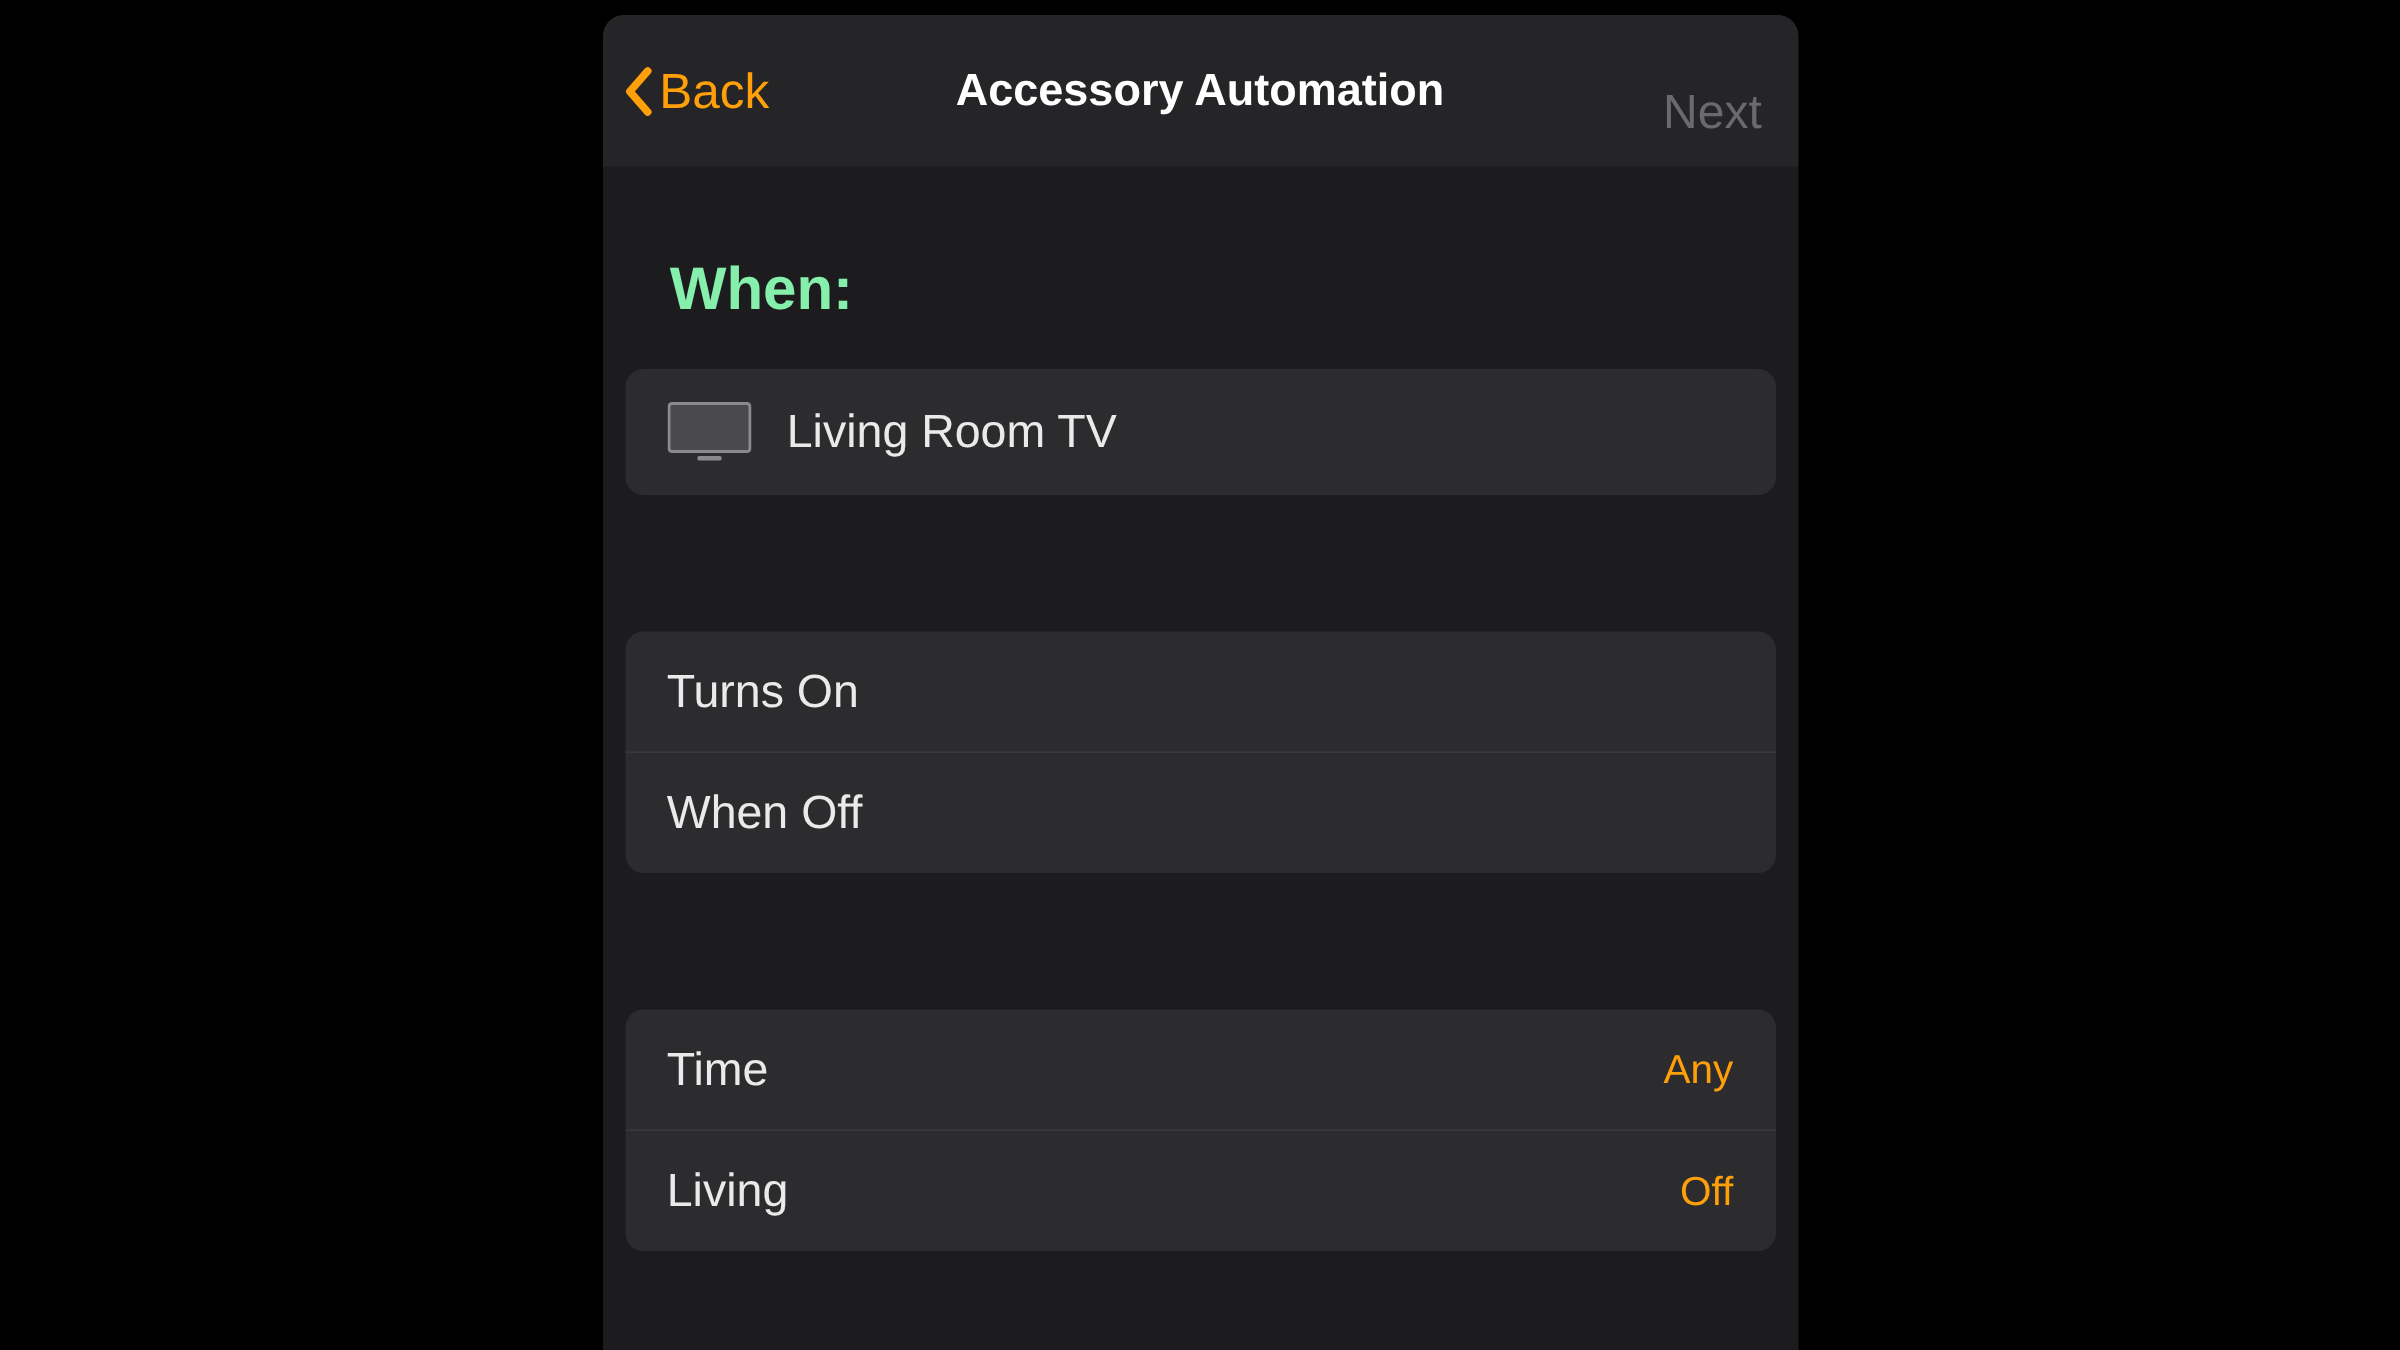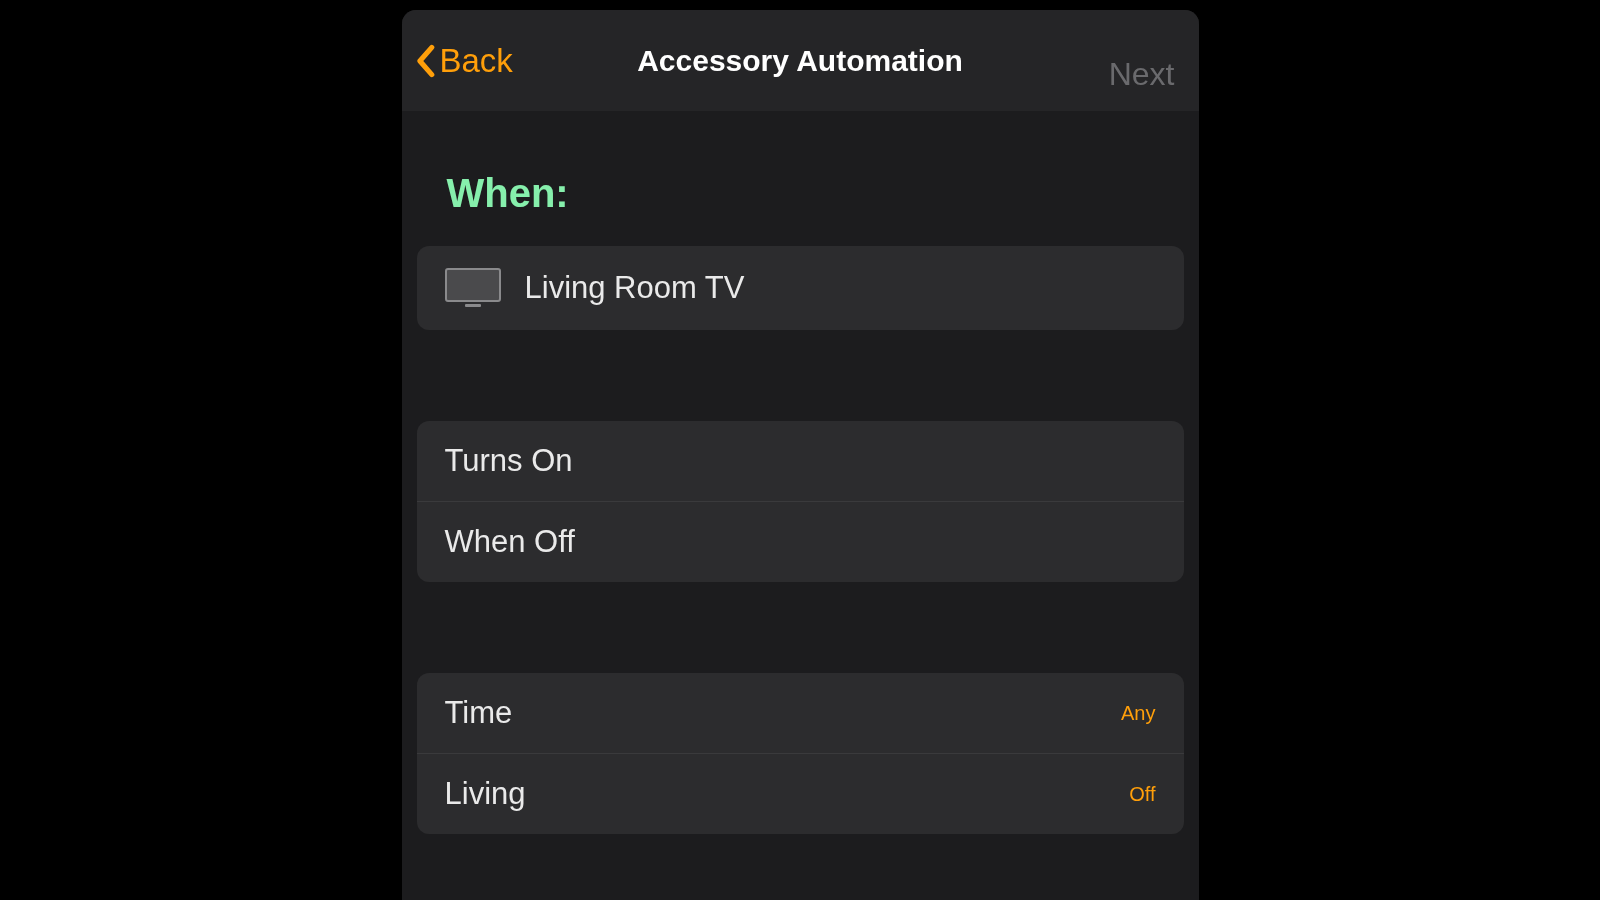--- a/index.html
+++ b/index.html
@@ -90,21 +90,21 @@
       align-items: center;
     }
     .row-label {
       color: #eaeaea;
       font-size: 31px;
       font-weight: 400;
       flex: 1;
     }
     .row-value {
       color: #ff9f0a;
-      font-size: 20px;
+      font-size: 27px;
       font-weight: 400;
     }
     .tv-icon {
       width: 56px;
       height: 40px;
     }
   </style>
 </head>
 <body>
 

